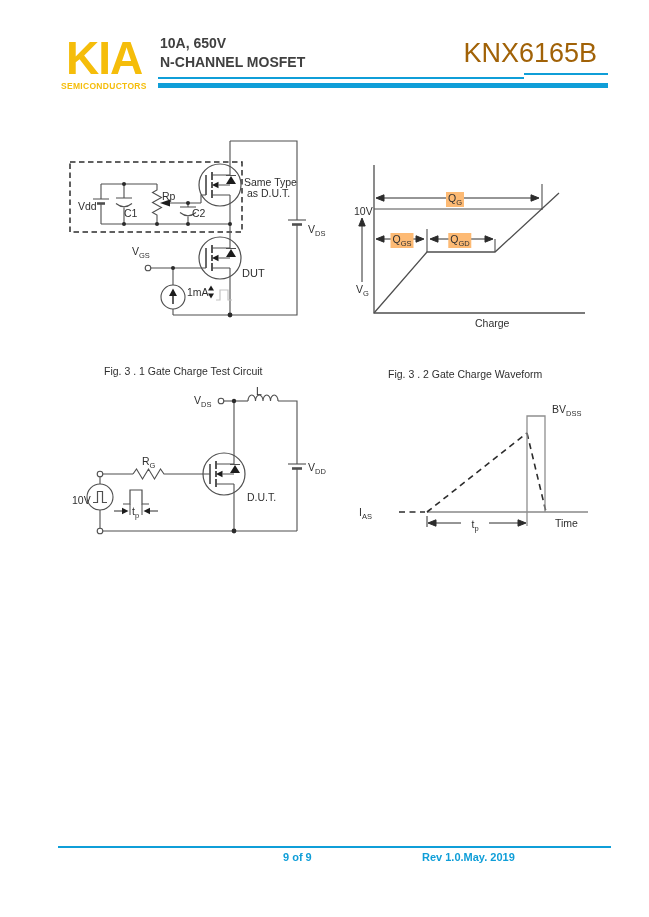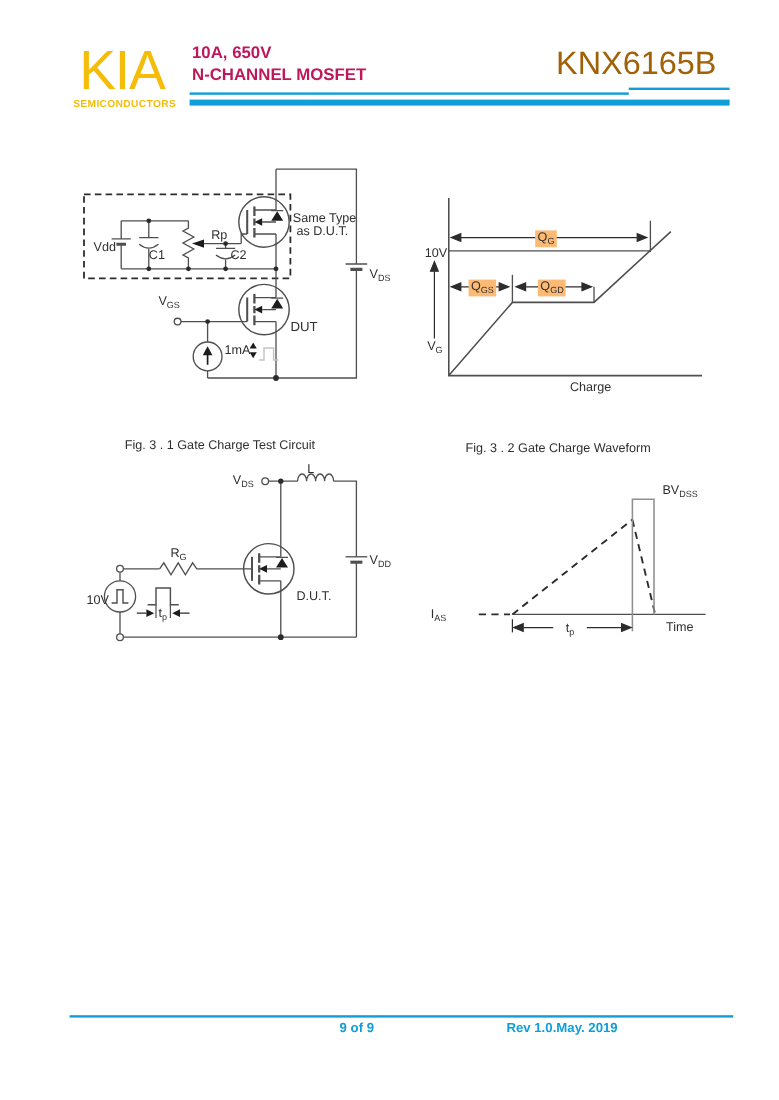--- a/index.html
+++ b/index.html
@@ -5,25 +5,25 @@
   html,body{margin:0;padding:0;background:#fff;}
   .page{position:relative;width:649px;height:917px;background:#fff;overflow:hidden;
         font-family:"Liberation Sans","DejaVu Sans",sans-serif;color:#2f2f2f;}
   .abs{position:absolute;}
   .lbl{position:absolute;font-size:10.5px;line-height:1.15;color:#2f2f2f;white-space:nowrap;}
   .sub{font-size:7.5px;vertical-align:-2.5px;}
   .chip{background:#fdba74;padding:0 2px;transform:translateX(-50%);}
   .ctr{transform:translateX(-50%);}
   .caption{position:absolute;font-size:10.5px;color:#2f2f2f;white-space:nowrap;margin-top:20px;}
   .rule{position:absolute;background:#0f9ed8;}
-  .logo-main{position:absolute;left:66px;top:35px;font-size:46px;font-weight:normal;line-height:1;
+  .logo-main{position:absolute;left:66px;top:35px;font-size:46px;font-weight:bold;line-height:1;
              letter-spacing:-1px;color:#f5bd0a;}
   .logo-sub{position:absolute;left:61px;top:81px;font-size:8.5px;font-weight:bold;
             letter-spacing:0.3px;color:#f5bd0a;}
-  .rating{position:absolute;left:160px;font-size:14px;font-weight:bold;color:#be185d;line-height:1;}
+  .rating{position:absolute;left:160px;font-size:14px;font-weight:bold;color:#404040;line-height:1;}
   .partno{position:absolute;right:52px;top:40px;font-size:27px;color:#a16207;line-height:1;}
   .foot{position:absolute;top:851px;font-size:11px;font-weight:bold;color:#0f9ed8;line-height:1.2;}
 </style>
 </head>
 <body>
 
 <div class="page">
 
   <div class="logo-main">KIA</div>
   <div class="logo-sub">SEMICONDUCTORS</div>
@@ -96,21 +96,21 @@
           <circle cx="97" cy="96" r="2"></circle>
         <circle cx="128" cy="96" r="2"></circle>
           <circle cx="170" cy="96" r="2"></circle>
         <circle cx="113" cy="140" r="2"></circle>
           <circle cx="170" cy="187" r="2.4"></circle>
       </g>
       <circle cx="88" cy="140" r="2.8" fill="#fff" stroke="#4f4f4f" stroke-width="1.1"></circle>
     </svg>
     <span class="lbl" style="left:18px;top:72px">Vdd</span>
     <span class="lbl" style="left:64px;top:79px">C1</span>
-    <span class="lbl" style="left:116px;top:62px">Rp</span>
+    <span class="lbl" style="left:102px;top:62px">Rp</span>
     <span class="lbl" style="left:132px;top:79px">C2</span>
     <span class="lbl" style="left:184px;top:48px">Same Type</span>
     <span class="lbl" style="left:187px;top:59px">as D.U.T.</span>
     <span class="lbl" style="left:72px;top:117px"><span>V</span><span class="sub">GS</span></span>
     <span class="lbl" style="left:127px;top:158px">1mA</span>
     <span class="lbl" style="left:182px;top:139px;font-size:11px">DUT</span>
     <span class="lbl" style="left:248px;top:95px"><span>V</span><span class="sub">DS</span></span>
   </div>
   <span class="caption" style="left:104px;top:345px">Fig. 3 . 1 Gate Charge Test Circuit</span>
 

